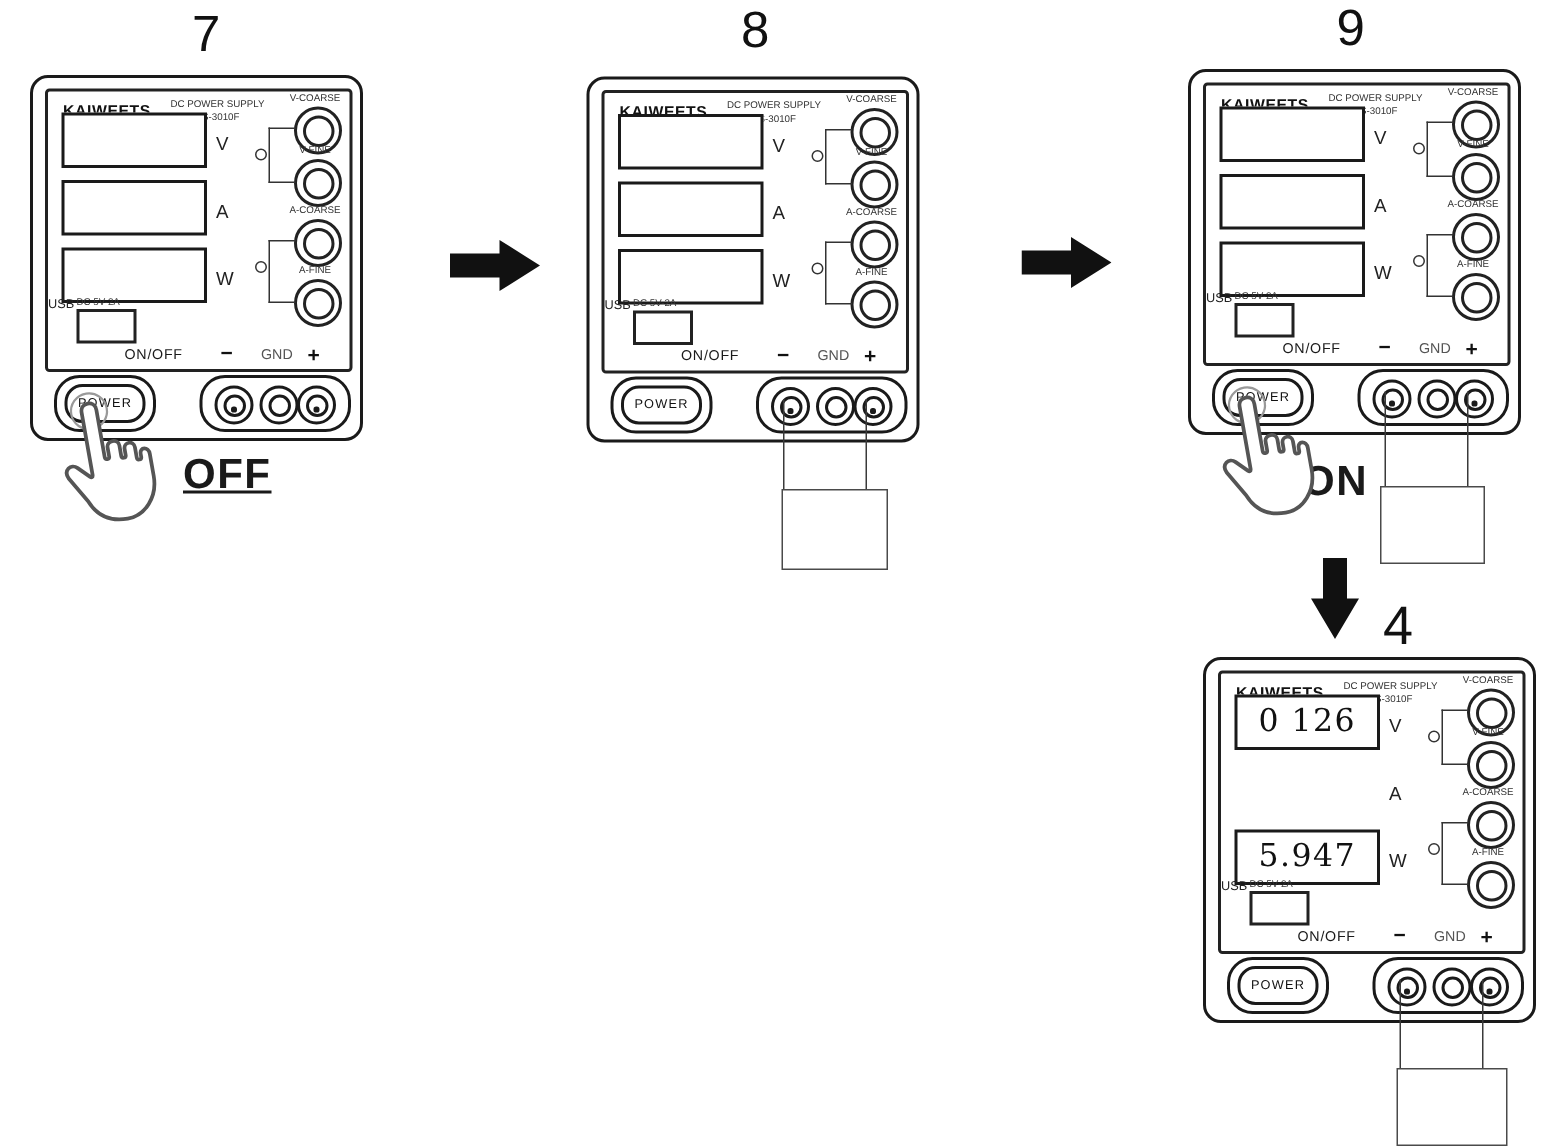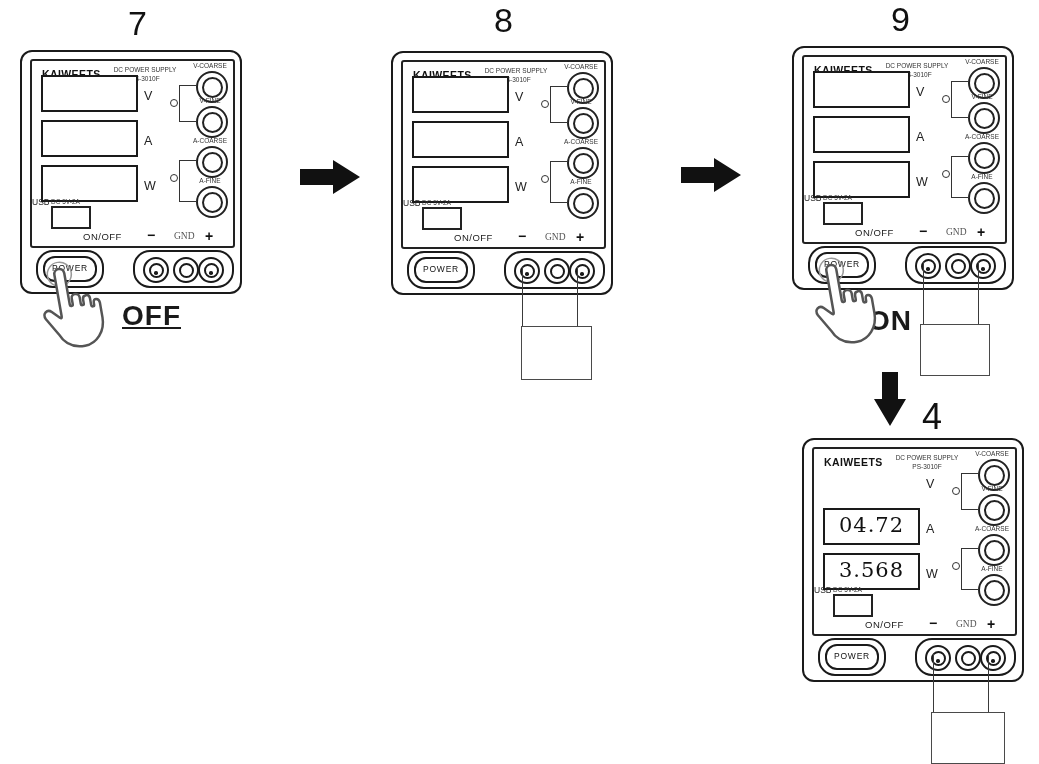--- a/index.html
+++ b/index.html
@@ -31,21 +31,21 @@
         font-family:"DejaVu Serif",serif;font-size:21px;color:#111;white-space:pre;letter-spacing:1px;}
   .disp-v{top:14px;} .disp-a{top:59px;} .disp-w{top:104px;}
   .unit{position:absolute;left:112px;font-size:12.5px;font-weight:500;color:#222;}
   .unit-v{top:28px;} .unit-a{top:73px;} .unit-w{top:118px;}
 
   .usb-dc{position:absolute;left:19px;top:137px;font-size:6.5px;color:#333;}
   .usb-port{position:absolute;left:19px;top:145px;width:36px;height:19px;border:2px solid #222;background:#fff;}
   .usb-label{position:absolute;left:0px;top:136px;font-size:8.5px;color:#222;}
   .onoff{position:absolute;left:31px;top:170px;font-size:9.5px;letter-spacing:.5px;color:#1a1a1a;margin-left:20px;}
   .t-minus{position:absolute;left:115px;top:166px;font-size:14px;font-weight:700;}
-  .t-gnd{position:absolute;left:142px;top:170px;font-size:9.5px;font-family:Liberation Serif, serif;color:#555;}
+  .t-gnd{position:absolute;left:142px;top:170px;font-size:9.5px;font-family:Liberation Sans, sans-serif;color:#555;}
   .t-plus{position:absolute;left:173px;top:167px;font-size:14px;font-weight:700;}
 
   
   .knob-label{position:absolute;width:60px;text-align:center;font-size:6.5px;color:#333;}
   .kl-1{left:148px;top:1px;} .kl-2{left:148px;top:36px;} .kl-3{left:148px;top:76px;} .kl-4{left:148px;top:116px;}
   .knob{position:absolute;left:164px;width:28px;height:28px;border:2px solid #222;border-radius:50%;
         background:#fff;display:flex;align-items:center;justify-content:center;}
   .knob::after{content:"";width:17px;height:17px;border:2px solid #222;border-radius:50%;}
   .kn-1{top:10px;} .kn-2{top:45px;} .kn-3{top:85px;} .kn-4{top:125px;}
   .bracket{position:absolute;left:147px;width:17px;border-left:1.5px solid #333;
@@ -264,29 +264,29 @@
 </div>
   <div class="device-slot" style="left:802px;top:438px;">
   <div class="device">
     <div class="inner-panel">
       <div class="logo">KAIWEETS</div>
       <div class="model">
         <div>DC POWER SUPPLY</div>
         <div>PS-3010F</div>
       </div>
 
+      <div class="display disp-v">
+        <span class="dval">0 126</span>
+      </div>
       <div class="unit unit-v">V</div>
 
-      <div class="display disp-a">
-        <span class="dval">04.72</span>
-      </div>
       <div class="unit unit-a">A</div>
 
       <div class="display disp-w">
-        <span class="dval">3.568</span>
+        <span class="dval">5.947</span>
       </div>
       <div class="unit unit-w">W</div>
 
       <div class="usb-dc">DC 5V-2A</div>
       <div class="usb-port"></div>
       <div class="usb-label">USB</div>
 
       <div class="onoff">ON/OFF</div>
       <div class="t-minus">−</div>
       <div class="t-gnd">GND</div>

